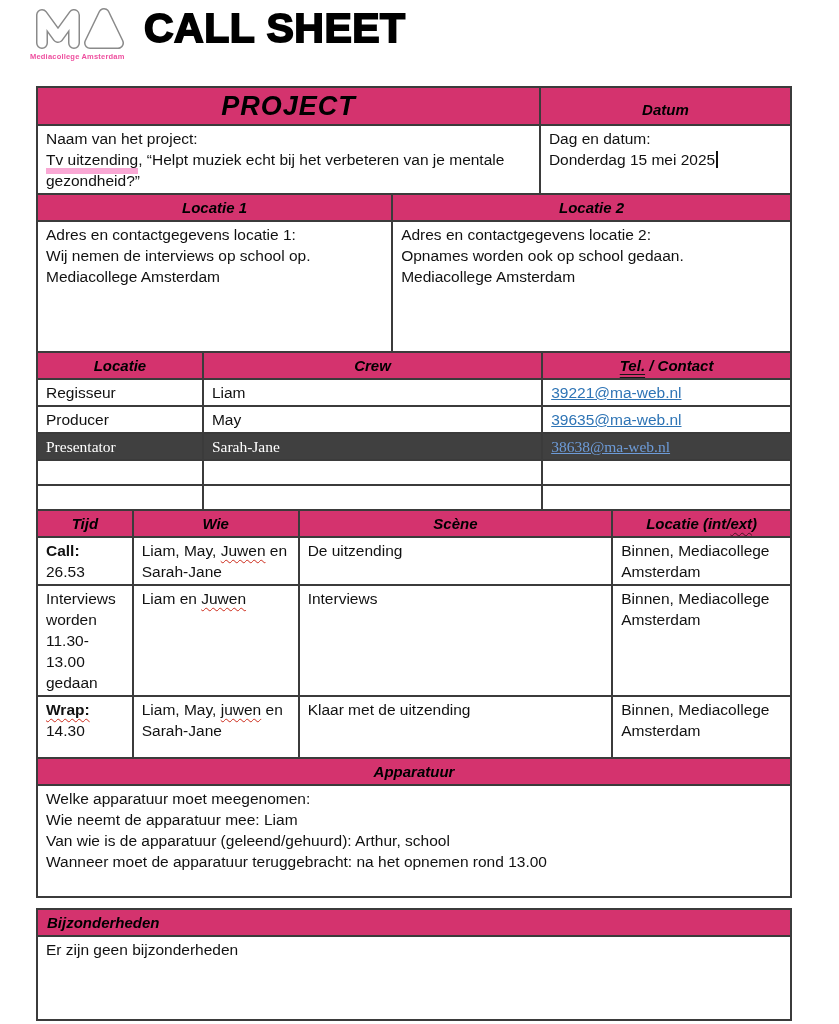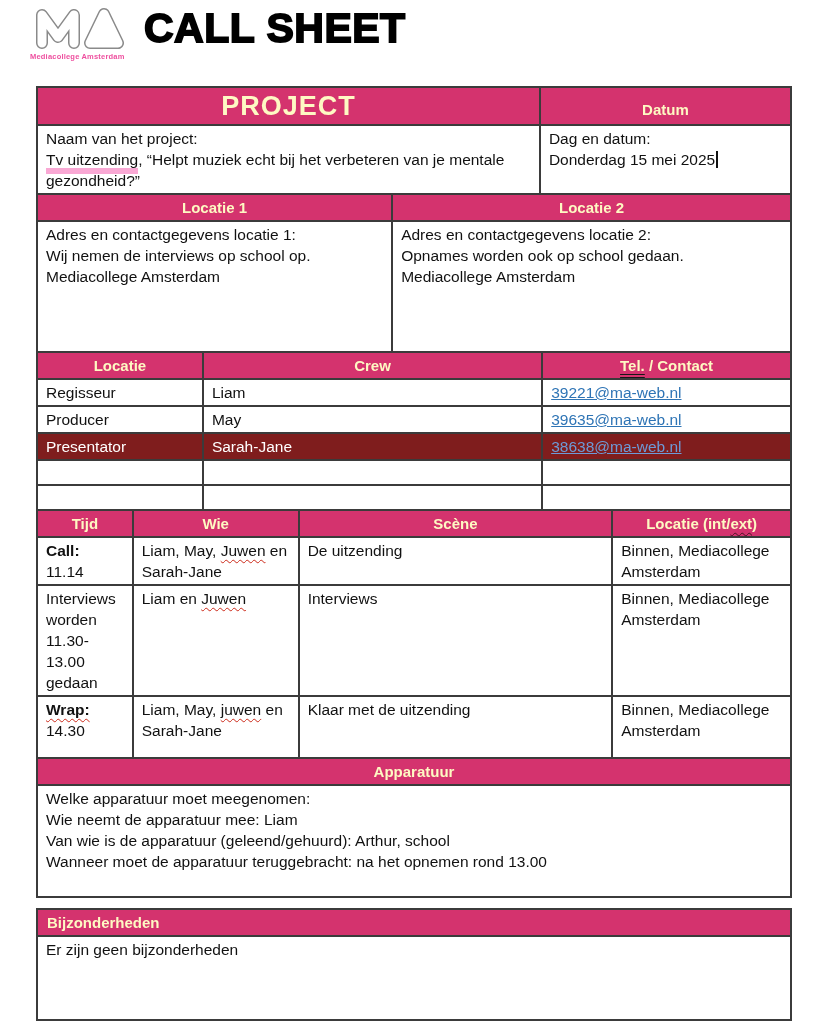--- a/index.html
+++ b/index.html
@@ -27,37 +27,37 @@
     padding-top:2px;
   }
 
   
   .doc { position:absolute; left:36px; top:86px; width:756px; }
   table.tbl { width:100%; border-collapse:collapse; table-layout:fixed; }
   table.tbl + table.tbl { margin-top:-2px; }
   .tbl td { border:2px solid #3b3b3b; vertical-align:top; padding:2px 8px; font-size:15.5px; line-height:21px; }
 
   .pinkcell {
-    background:#d4336e; color:#fef9c3;
-    font-weight:bold; 
+    background:#d4336e; color:#000000;
+    font-weight:bold; font-style:italic;
     text-align:center; vertical-align:middle !important;
     font-size:15px !important;
   }
   .project-head { font-size:27px !important; letter-spacing:1px; }
   .datum-head   { vertical-align:bottom !important; padding-bottom:4px !important;margin-top:12px; }
   .left-head    { text-align:left !important; padding-left:9px !important; }
 
   .row-project-head { height:38px; }
   .row-project-body td { height:64px; }
   .row-loc-head { height:25px;border-radius:10px; }
   .row-loc-body td { height:131px; }
 
   .crew-row td { height:25px; padding:2px 8px; vertical-align:middle; }
   .crew-head td { height:25px; }
-  .hl td { background:#7f1d1d; color:#ffffff; }
+  .hl td { background:#404040; color:#ffffff;font-family:Liberation Serif, serif; }
 
   .row-sched-head { height:24px; }
   .sched-r0 td { height:44px; }
   .sched-r1 td { height:108px; }
   .sched-r2 td { height:62px; }
   .tijd-cell { padding-right:13px !important; overflow-wrap:break-word; }
 
   .row-app-head { height:25px; }
   .row-app-body td { height:112px; }
   .gap { height:10px; }
@@ -215,21 +215,21 @@
       <tbody>
           <tr class="row-sched-head">
         <td class="pinkcell"><span>Tijd</span></td>
         <td class="pinkcell"><span>Wie</span></td>
         <td class="pinkcell"><span>Scène</span></td>
         <td class="pinkcell"><span>Locatie (int/</span><span class="sq-dark">ext</span><span>)</span></td>
       </tr>
       <tr class="sched-r0">
         <td class="tijd-cell">
           <div class="b">Call:</div>
-          <div>11.14</div>
+          <div>26.53</div>
         </td>
         <td><span>Liam, May, </span><span class="sq">Juwen</span><span> en Sarah-Jane</span></td>
         <td>De uitzending</td>
         <td>Binnen, Mediacollege Amsterdam</td>
       </tr>
       <tr class="sched-r1">
         <td class="tijd-cell">
           <div>Interviews worden 11.30-13.00 gedaan</div>
         </td>
         <td><span>Liam en </span><span class="sq">Juwen</span><span></span></td>

